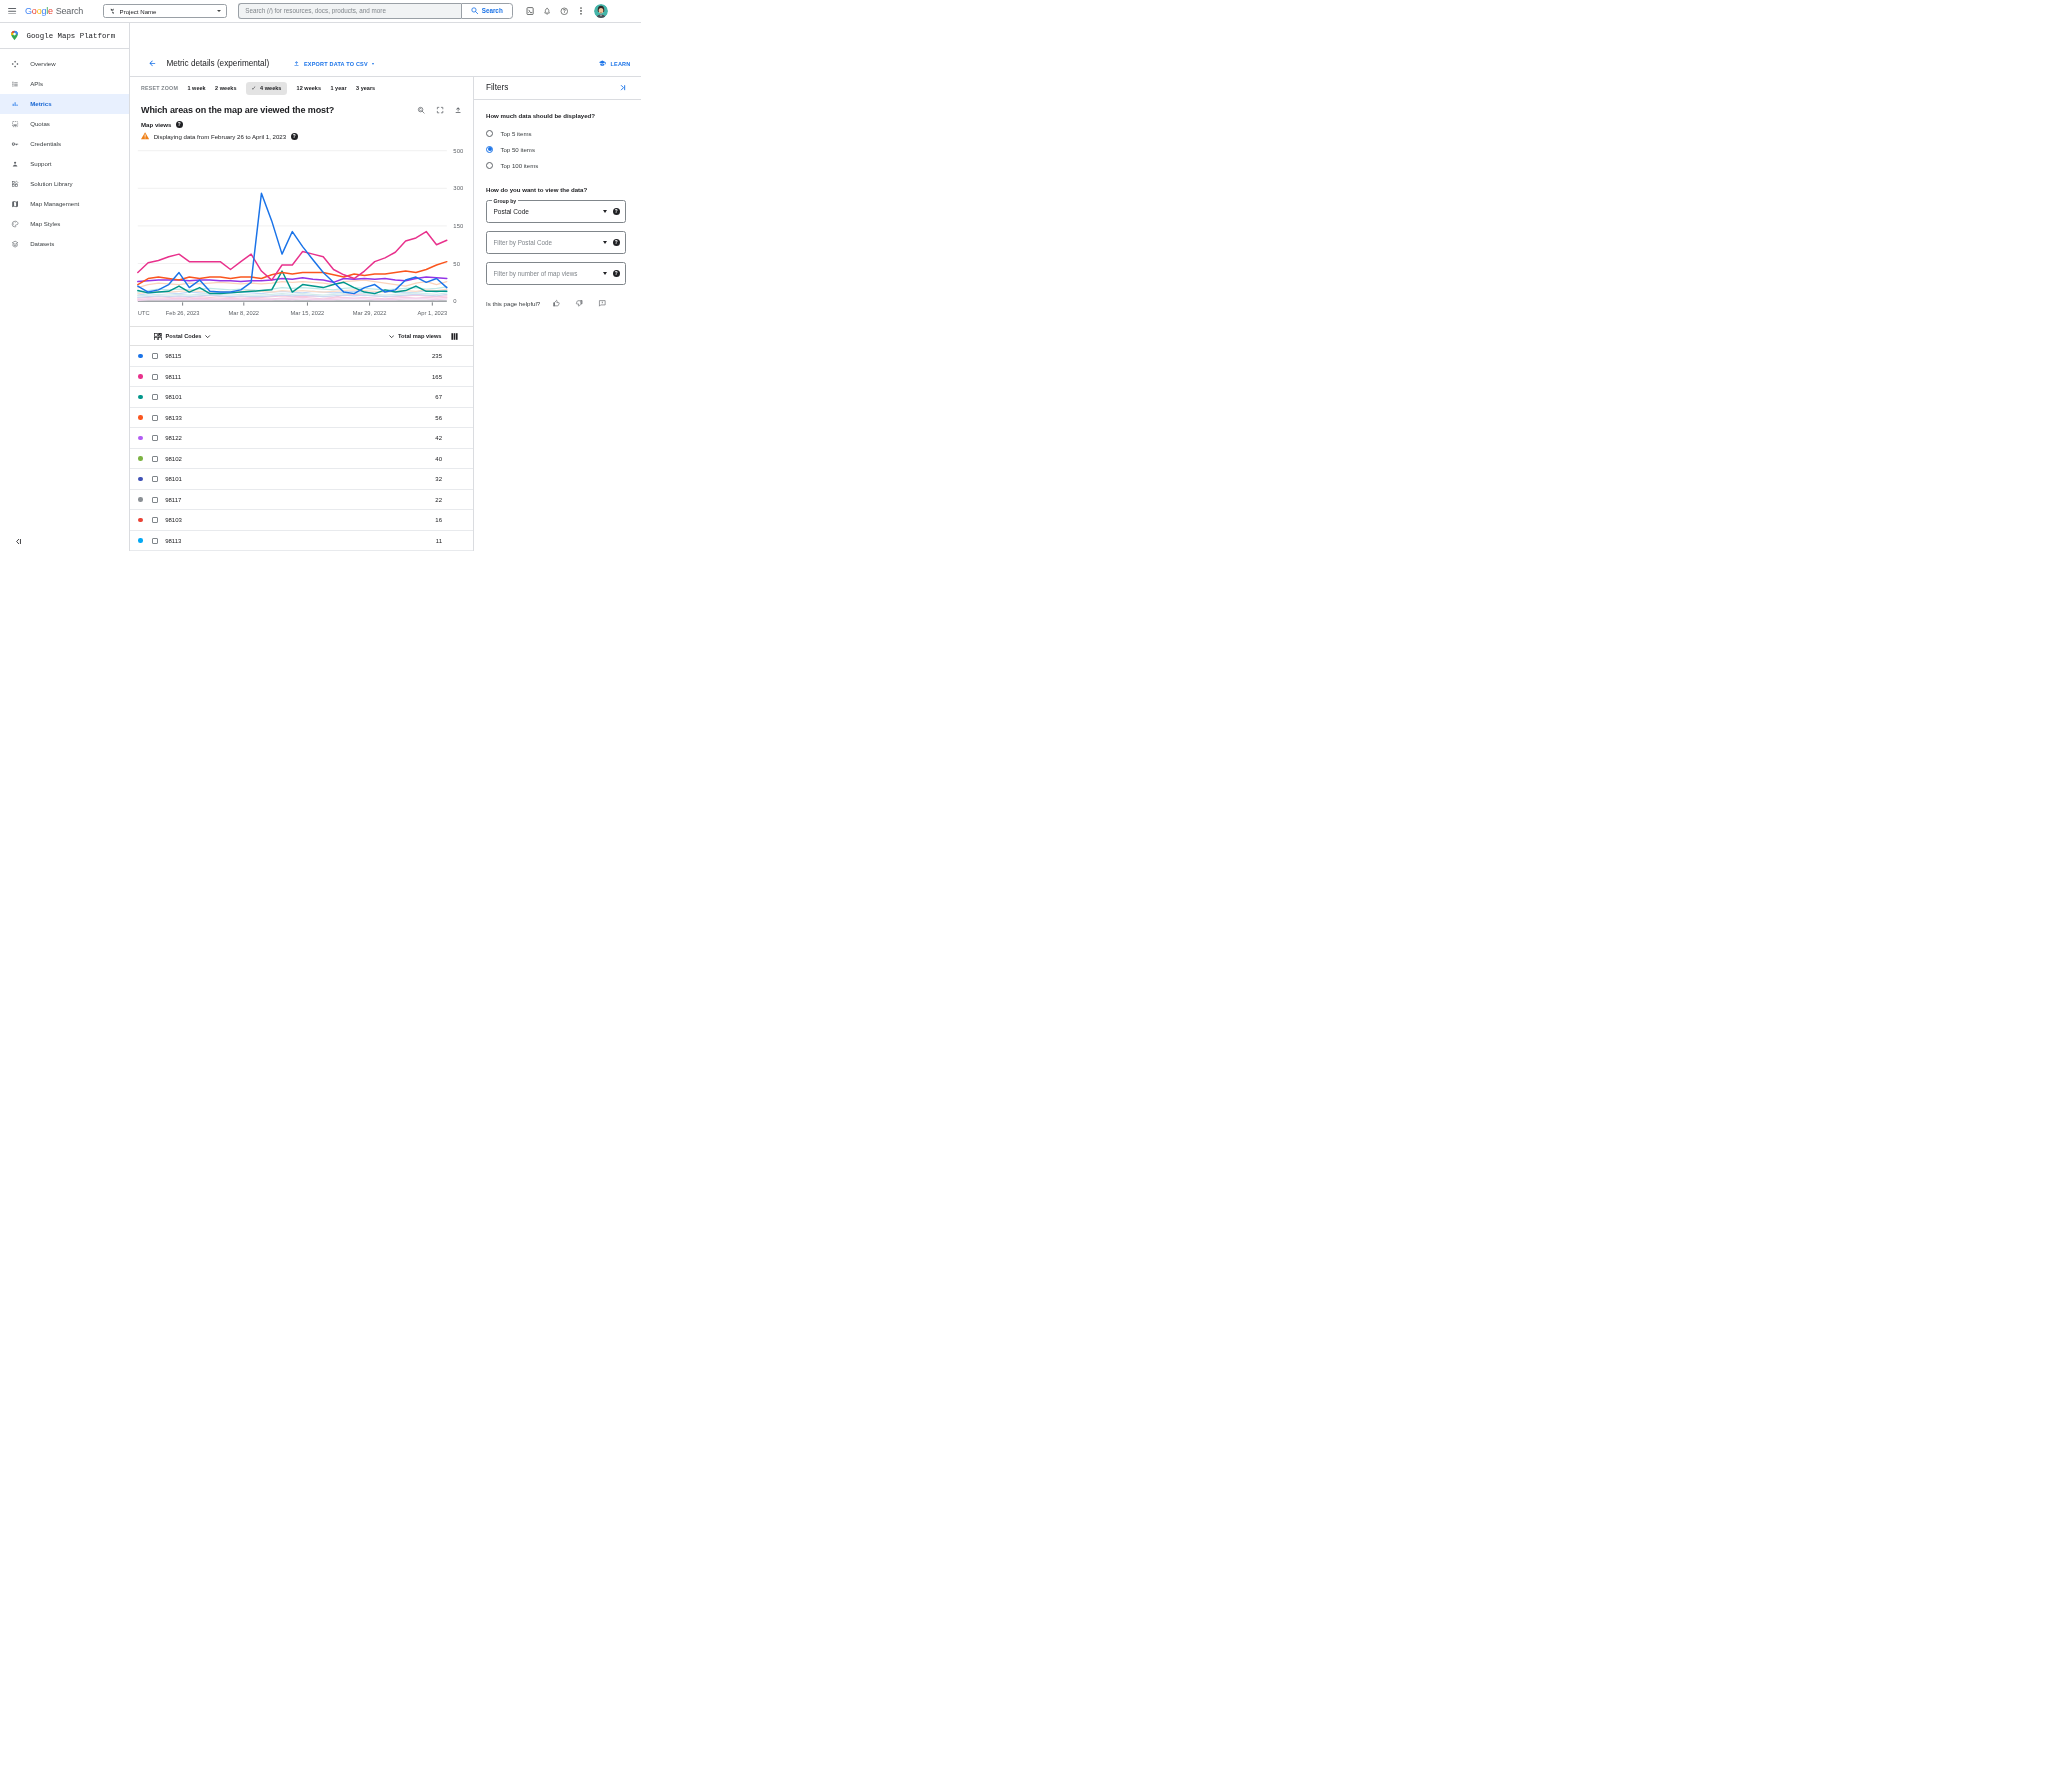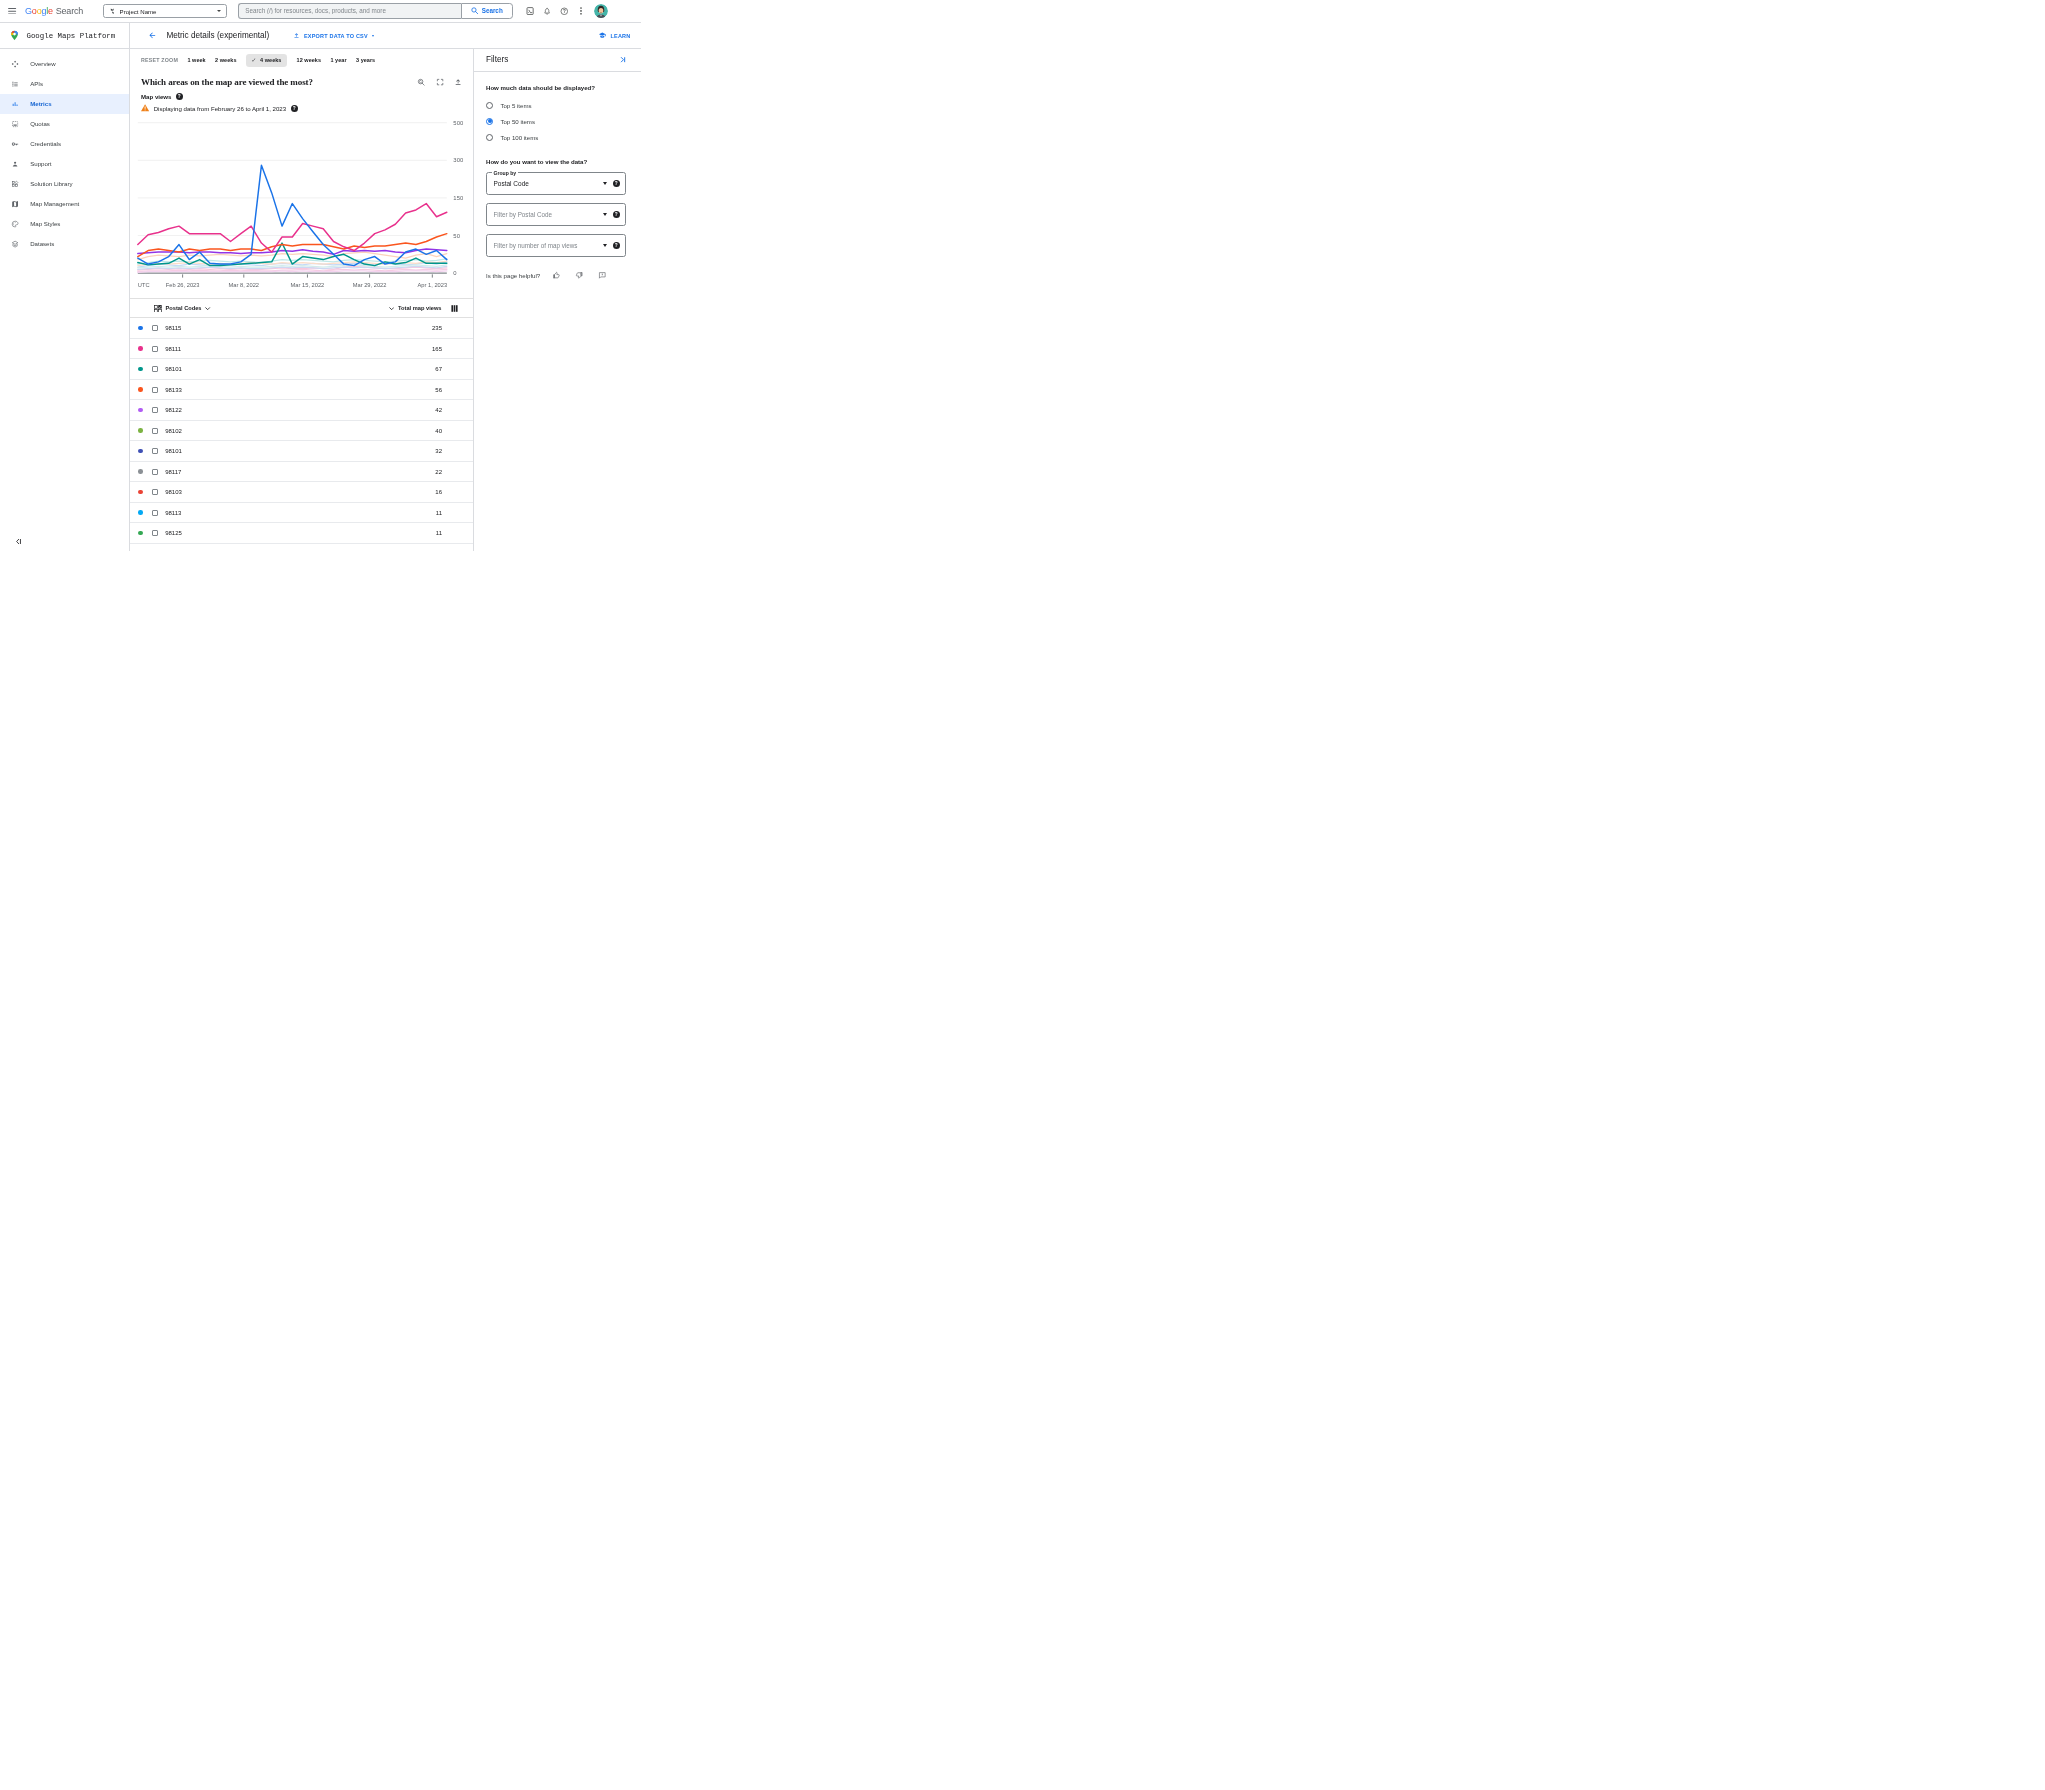--- a/index.html
+++ b/index.html
@@ -37,40 +37,40 @@
   .side-nav { padding-top:4.9px; }
   .side-item { height:20px; display:flex; align-items:center; gap:11px; padding-left:11px; cursor:pointer; color:#3c4043; font-size:6.1px; }
   .side-item .s-icon { width:8.2px; height:8.2px; color:#5f6368; flex:none; }
   .side-item.active { background:#e8f0fe; color:#1967d2; font-weight:700; }
   .side-item.active .s-icon { color:#1a73e8; }
   .side-collapse { position:absolute; left:14.7px; bottom:5.7px; color:#3c4043; cursor:pointer; }
 
   .right-col { flex:1; display:flex; flex-direction:column; min-width:0; }
 
   
-  .page-head { height:26px; display:flex; align-items:center; border-bottom:0.4px solid #dadce0; padding:0 10.6px 0 18px; flex:none; }
+  .page-head { height:26px; display:flex; align-items:center; border-bottom:0.4px solid #dadce0; padding:0 10.6px 0 18px; flex:none;margin-top:28px; }
   .back-btn { color:#1a73e8; cursor:pointer; margin-right:9.8px; }
   .page-title { font-size:8.2px; }
   .export-btn { display:flex; align-items:center; gap:3.7px; color:#1a73e8; font-size:5.5px; font-weight:700;
     letter-spacing:0.2px; margin-left:24px; cursor:pointer; }
   .caret-sm { width:0; height:0; border-left:1.8px solid transparent; border-right:1.8px solid transparent; border-top:2.3px solid #1a73e8; }
   .learn-btn { margin-left:auto; display:flex; align-items:center; gap:3.7px; color:#1a73e8; font-size:5.5px; font-weight:700; letter-spacing:0.2px; cursor:pointer; }
 
   .content-row { display:flex; flex:1; min-height:0; }
   .main { width:343px; flex:none; }
 
   
   .time-row { height:22.5px; display:flex; align-items:center; padding-left:11px; gap:9.4px; }
   .reset-zoom { color:#80868b; font-size:5.3px; font-weight:700; letter-spacing:0.2px; cursor:pointer; }
   .range-item { font-size:5.5px; font-weight:700; color:#202124; cursor:pointer; letter-spacing:0.04px; }
   .range-pill { background:#e3e3e3; border-radius:3.3px; padding:3.7px 5.7px; display:flex; align-items:center; gap:3.7px; }
   .range-pill .chk { font-size:5.7px; }
 
   
-  .q-row { display:flex; align-items:center; padding:5.7px 11px 0 11px;font-family:Liberation Serif, serif; }
+  .q-row { display:flex; align-items:center; padding:5.7px 11px 0 11px; }
   .q-title { font-size:9px; font-weight:700; letter-spacing:-0.1px; }
   .chart-acts { margin-left:auto; display:flex; gap:9.8px; color:#5f6368; }
   .chart-acts .ca { cursor:pointer; }
   .metric-row { display:flex; align-items:center; gap:4.1px; padding:5.7px 0 0 11px; }
   .metric-lab { font-size:6.1px; font-weight:700; }
   .qmark { width:7px; height:7px; border-radius:50%; background:#202124; color:#fff; font-size:4.7px; font-weight:700;
     display:inline-flex; align-items:center; justify-content:center; flex:none; cursor:pointer; }
   .warn-row { display:flex; align-items:center; gap:4.5px; padding:4.5px 0 0 11px; font-size:6.1px; }
 
   .chart-wrap { padding:4.1px 0 0 7.4px; }

